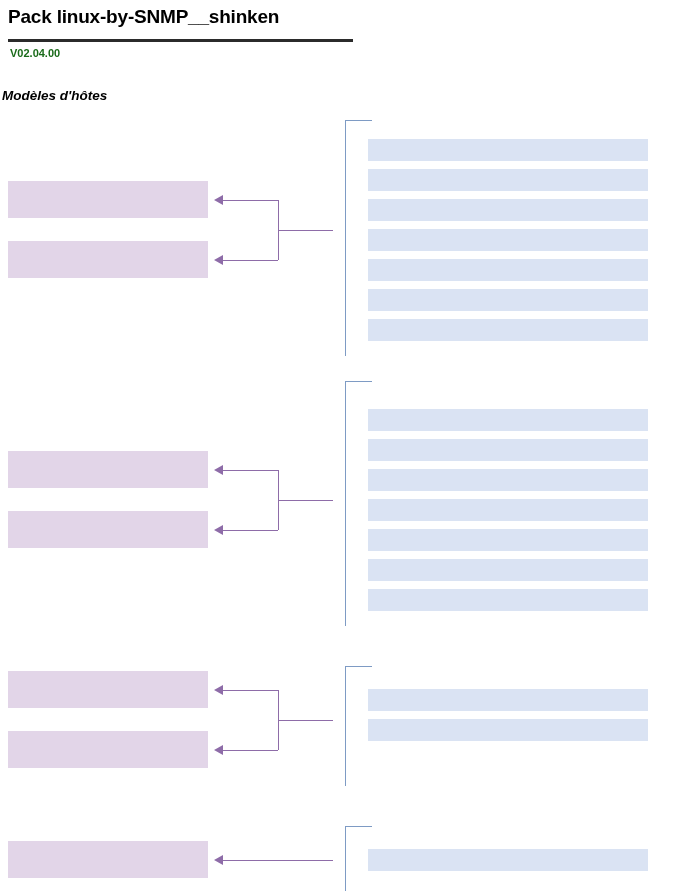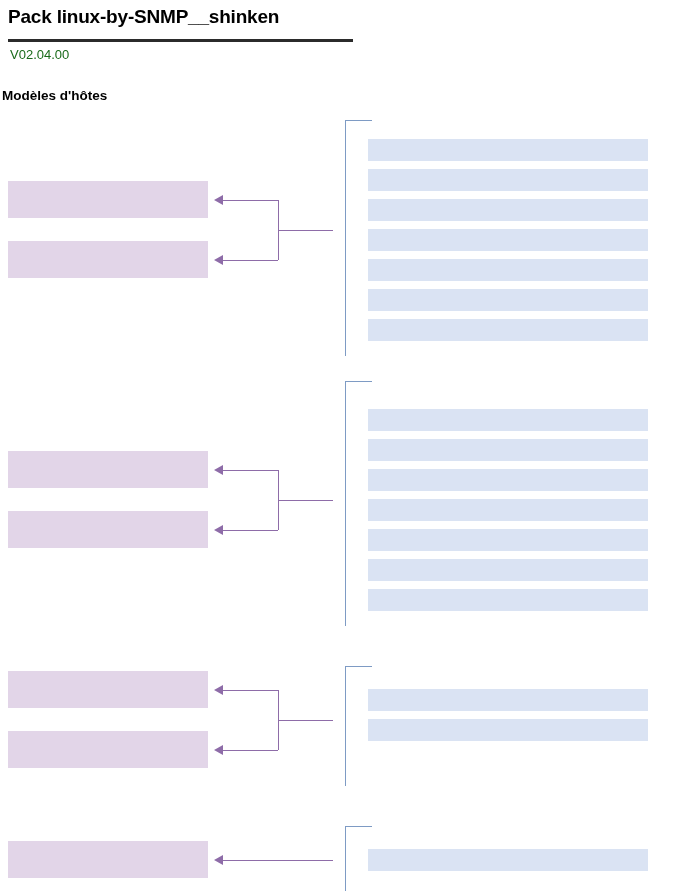--- a/index.html
+++ b/index.html
@@ -20,27 +20,27 @@
     position:absolute;left:8px;top:6px;
     font-size:19px;font-weight:bold;letter-spacing:-0.2px;
     color:#000;white-space:nowrap;
   }
   .title-rule{
     position:absolute;left:8px;top:39px;width:345px;height:0;
     border-top:3px solid #2b2b2b;
   }
   .doc-version{
     position:absolute;left:10px;top:47px;
-    font-size:13px;font-weight:normal;color:#1a6b1a;
+    font-size:11px;font-weight:bold;color:#1a6b1a;
   }
   .col-head{
     position:absolute;top:88px;
     font-size:13.5px;font-weight:bold;color:#000;white-space:nowrap;
   }
-  .col-head.left{left:2px;}
+  .col-head.left{left:2px;font-style:italic;}
   .col-head.right{left:381px;}
 
   
   .tpl-box{
     position:absolute;left:8px;width:200px;height:37px;
     background:#e2d5e8;
     display:flex;align-items:center;justify-content:center;
     font-size:11px;color:#1a1a1a;text-align:center;
     box-sizing:border-box;padding:0 4px;
   }

